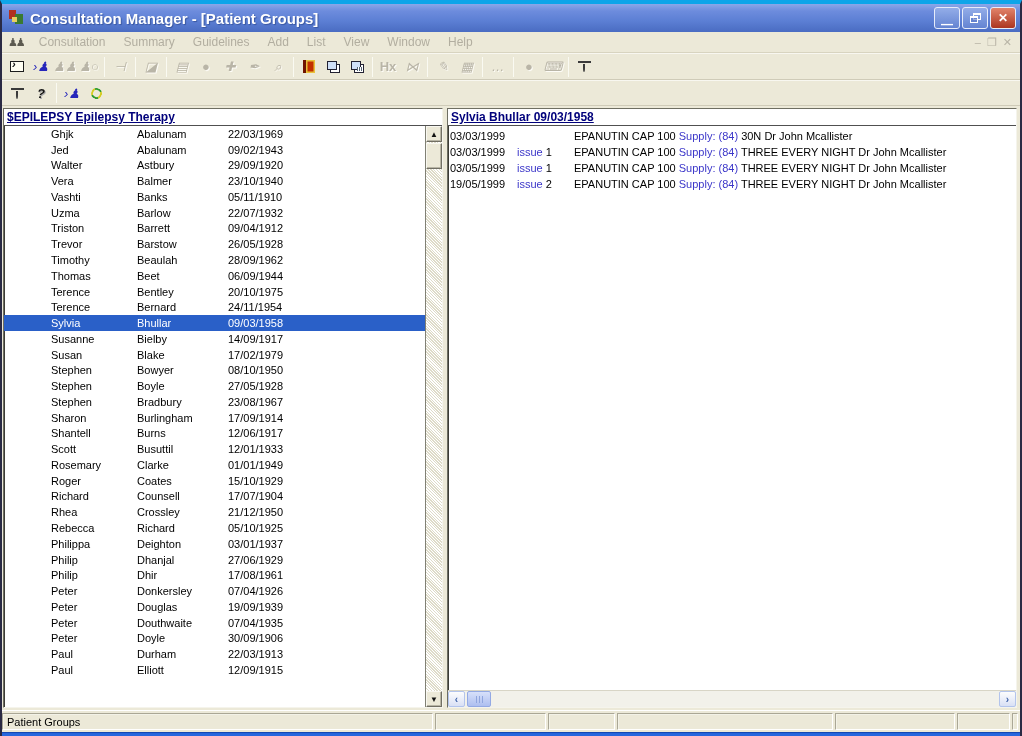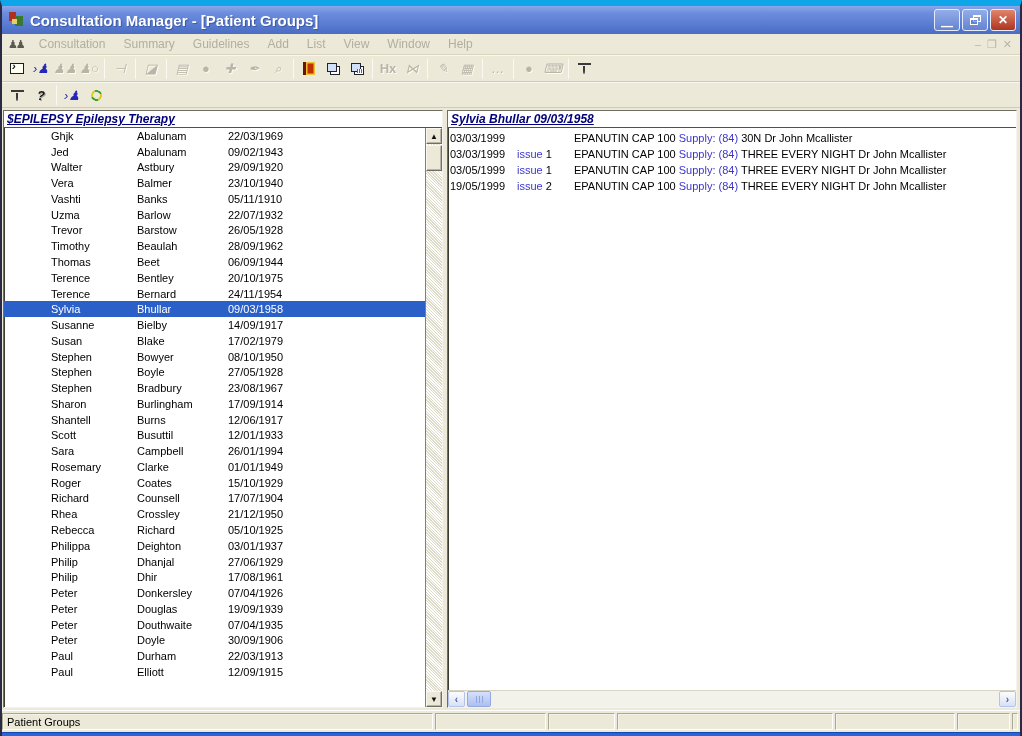--- a/index.html
+++ b/index.html
@@ -1,19 +1,19 @@
 <!DOCTYPE html>
 <html><head>
 <meta charset="utf-8">
 <style>
   * { margin:0; padding:0; box-sizing:border-box; }
   html,body { width:1022px; height:736px; overflow:hidden; }
   body { font-family:"Liberation Sans", sans-serif; background:#ece9d8; position:relative; }
 
-  .window { position:absolute; inset:0; border-left:2px solid #2a2a44; border-right:2px solid #2a2a44; border-top:6px solid #0ea5e9; display:flex; flex-direction:column; }
+  .window { position:absolute; inset:0; border-left:2px solid #2a2a44; border-right:2px solid #2a2a44; border-top:4px solid #0ea5e9; display:flex; flex-direction:column; }
 
   
   .titlebar { height:28px; background:linear-gradient(180deg,#8ba7e8 0%,#6d8cdd 25%,#5c7fd4 60%,#4a6cc2 100%); display:flex; align-items:center; padding:0 4px 0 5px; flex:0 0 auto; }
   .app-icon { width:18px; height:18px; margin-right:5px; position:relative; flex:0 0 auto; }
   .app-icon i { position:absolute; display:block; }
   .app-icon .a { left:2px; top:1px; width:7px; height:9px; background:#b03020; }
   .app-icon .b { left:8px; top:5px; width:8px; height:10px; background:#3a7a30; }
   .app-icon .c { left:5px; top:8px; width:5px; height:5px; background:#e8d060; }
   .title-text { color:#fff; font-weight:bold; font-size:15px; text-shadow:1px 1px 1px #3a57a0; white-space:nowrap; flex:1; }
   .winbtns { display:flex; gap:2px; }
@@ -55,21 +55,21 @@
   .ic-funnel:before { content:""; position:absolute; left:0; top:1px; width:13px; height:2px; background:#3a3a3a; box-shadow:2px 3px 0 -1px #3a3a3a,4px 6px 0 -2px #3a3a3a; }
   .ic-funnel:after { content:""; position:absolute; left:5.5px; top:4px; width:2px; height:8px; background:#3a3a3a; border-radius:0 0 50% 50%; }
   .ic-refresh { width:11px; height:11px; border:2.5px solid; border-color:#2f9c2f #d4cc20 #2f9c2f #d4cc20; border-radius:50%; transform:rotate(25deg); }
   .g-help { font-size:14px; font-weight:bold; color:#141414; text-shadow:1px 1px 0 #aaa; }
 
   
   .content { flex:1 1 auto; display:flex; gap:4px; padding:2px 3px 2px 1px; background:#ece9d8; min-height:0; }
   .panel { background:#fff; border:1px solid #6e6e62; border-bottom-color:#f5f4ec; border-right-color:#f5f4ec; box-shadow:inset 1px 1px 0 #3c3c36; display:flex; flex-direction:column; min-height:0; }
   .panel.left { width:440px; flex:0 0 auto; }
   .panel.right { flex:1 1 auto; }
-  .panel-header { height:17px; flex:0 0 auto; border-bottom:1px solid #55555-0; border-bottom:1px solid #505050; padding-left:3px; display:flex; align-items:center; background:#fff;font-style:italic; }
+  .panel-header { height:17px; flex:0 0 auto; border-bottom:1px solid #55555-0; border-bottom:1px solid #505050; padding-left:3px; display:flex; align-items:center; background:#fff; }
   .panel-header b { color:#00007b; font-size:12px; font-weight:bold; text-decoration:underline; white-space:nowrap; }
 
   .left-body { flex:1; display:flex; min-height:0; }
   .patient-list { flex:1; overflow:hidden; position:relative; }
   .prow { height:15.78px; display:flex; font-size:11px; color:#000; align-items:center; white-space:nowrap; }
   .prow .c-first { width:90px; padding-left:4px; overflow:hidden;margin-left:43px; }
   .prow .c-last  { width:91px; overflow:hidden; }
   .prow .c-dob   { flex:1; overflow:hidden; }
   .prow.sel { background:#2a60c8; color:#fff; }
 
@@ -269,20 +269,25 @@
               <span class="c-first">Vashti</span>
               <span class="c-last">Banks</span>
               <span class="c-dob">05/11/1910</span>
             </div>
             <div class="prow">
               <span class="c-first">Uzma</span>
               <span class="c-last">Barlow</span>
               <span class="c-dob">22/07/1932</span>
             </div>
             <div class="prow">
+              <span class="c-first">Triston</span>
+              <span class="c-last">Barrett</span>
+              <span class="c-dob">09/04/1912</span>
+            </div>
+            <div class="prow">
               <span class="c-first">Trevor</span>
               <span class="c-last">Barstow</span>
               <span class="c-dob">26/05/1928</span>
             </div>
             <div class="prow">
               <span class="c-first">Timothy</span>
               <span class="c-last">Beaulah</span>
               <span class="c-dob">28/09/1962</span>
             </div>
             <div class="prow">
@@ -337,25 +342,20 @@
             </div>
             <div class="prow">
               <span class="c-first">Shantell</span>
               <span class="c-last">Burns</span>
               <span class="c-dob">12/06/1917</span>
             </div>
             <div class="prow">
               <span class="c-first">Scott</span>
               <span class="c-last">Busuttil</span>
               <span class="c-dob">12/01/1933</span>
-            </div>
-            <div class="prow">
-              <span class="c-first">Sara</span>
-              <span class="c-last">Campbell</span>
-              <span class="c-dob">26/01/1994</span>
             </div>
             <div class="prow">
               <span class="c-first">Rosemary</span>
               <span class="c-last">Clarke</span>
               <span class="c-dob">01/01/1949</span>
             </div>
             <div class="prow">
               <span class="c-first">Roger</span>
               <span class="c-last">Coates</span>
               <span class="c-dob">15/10/1929</span>

